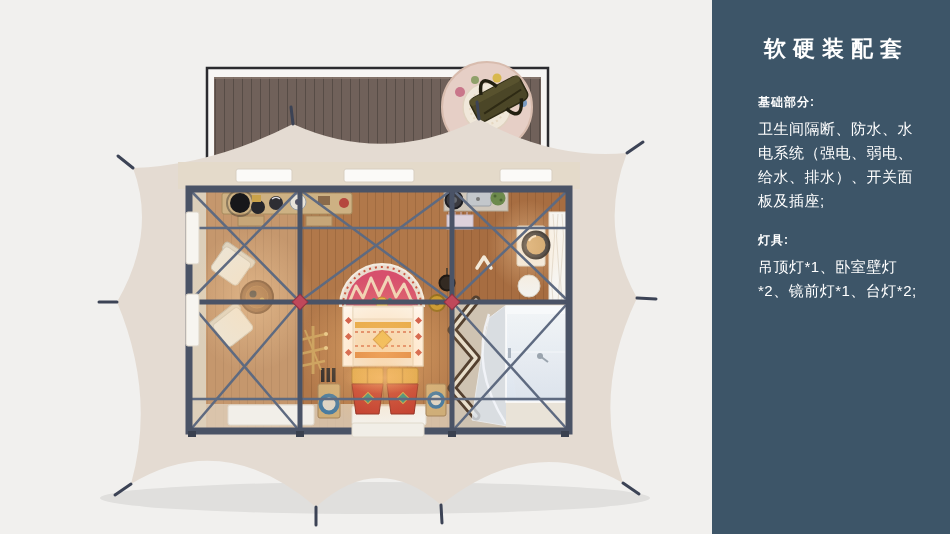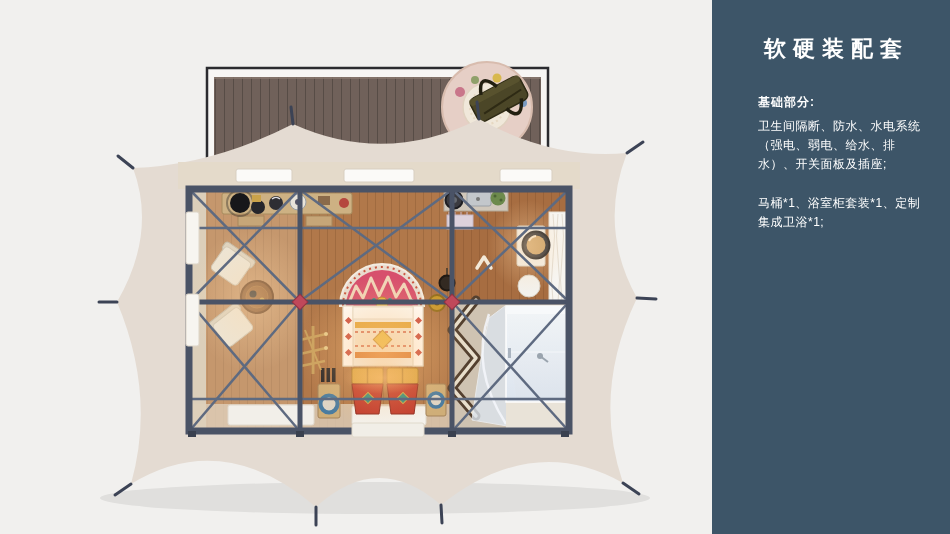--- a/index.html
+++ b/index.html
@@ -16,21 +16,21 @@
     background:var(--panel-bg,#3d5568);
     color:var(--panel-text,#ffffff);
     padding:26px 28px 0 46px;
   }
   .panel h1{
     font-size:22px;font-weight:bold;letter-spacing:7px;text-indent:7px;
     text-align:center;margin:8px 0 30px -14px;white-space:nowrap;
   }
   .panel section{margin:0 0 19px 0;}
   .panel h2{font-size:12px;font-weight:bold;margin:0 0 6px 0;letter-spacing:1px;}
-  .panel p{font-size:12px;line-height:1.6;margin:0;letter-spacing:.5px;}
+  .panel p{font-size:15px;line-height:1.6;margin:0;letter-spacing:.5px;}
 
   
   .c-canvas{fill:var(--tent-canvas,#e4dbd2);}
   .c-frame{stroke:var(--frame,#4a5366);}
   .c-frame-light{stroke:var(--frame-light,#5e6a80);}
   .c-wood{fill:var(--floor-wood,#b1784a);}
   .c-deck{fill:var(--deck-wood,#70615a);}
   .c-rugred{fill:var(--rug-red,#d7506d);}
   .c-hub{fill:var(--hub-red,#c0485a);}
   .c-chest{fill:var(--chest-red,#c13a2d);}
@@ -341,18 +341,21 @@
 
 <aside class="panel">
   <h1>软硬装配套</h1>
 
   <section>
     <h2>基础部分:</h2>
     <p>卫生间隔断、防水、水电系统（强电、弱电、给水、排水）、开关面板及插座;</p>
   </section>
 
 
-
   <section>
-    <p>马桶*1、浴室柜套装*1、定制集成卫浴*1;</p>
+    <h2>灯具:</h2>
+    <p>吊顶灯*1、卧室壁灯*2、镜前灯*1、台灯*2;</p>
   </section>
 
+  <section>
+  </section>
+
 </aside>
 
 </body></html>

